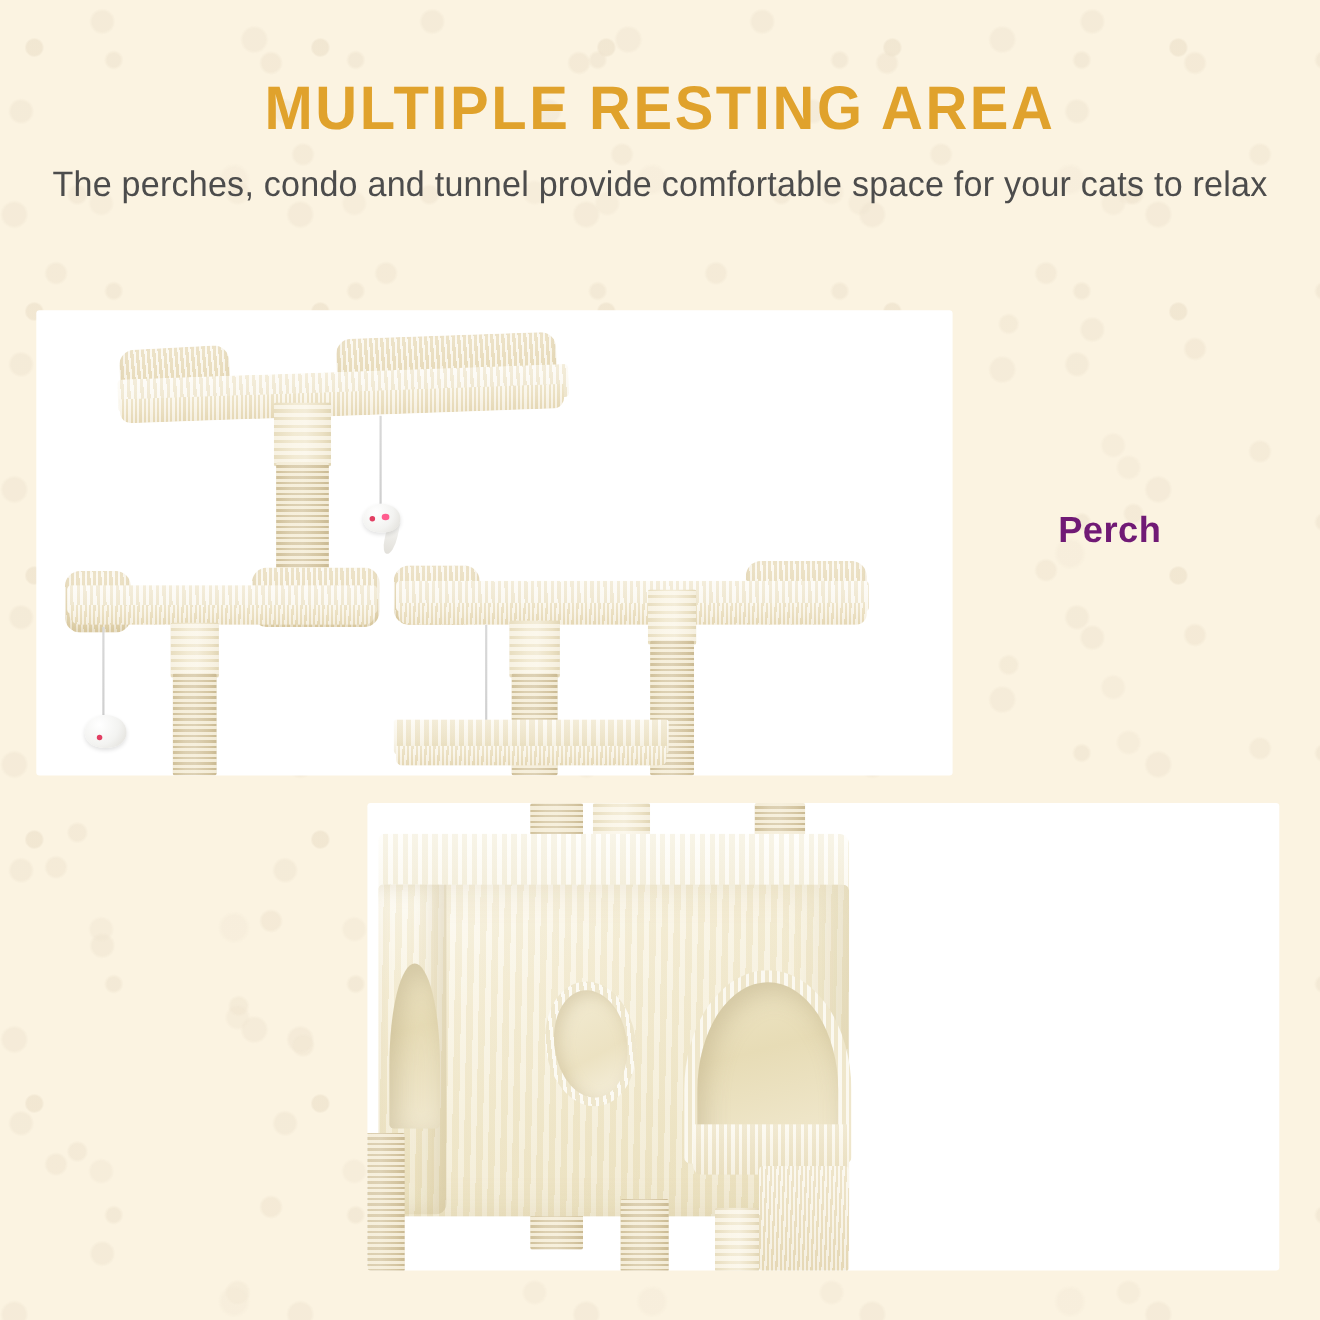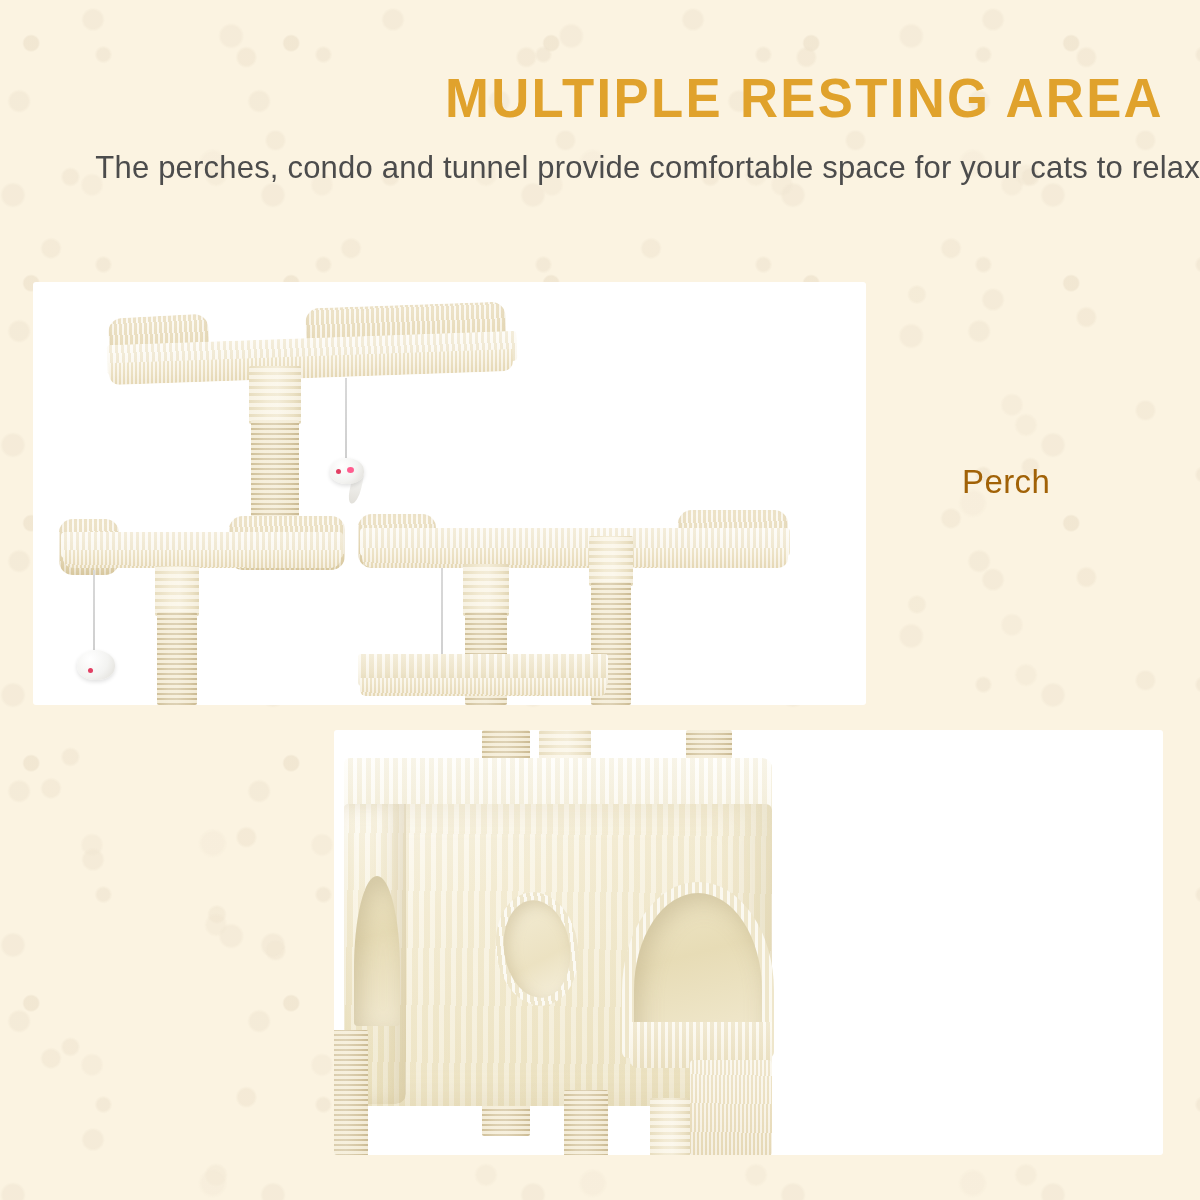--- a/index.html
+++ b/index.html
@@ -46,21 +46,21 @@
                      280px 260px, 240px 230px, 320px 290px, 260px 250px,
                      300px 270px, 230px 220px, 350px 310px, 270px 250px,
                      290px 270px, 380px 340px;
   }
 
   
   #header {
     position: absolute;
     left: 0; top: 0;
     width: 1200px;
-    text-align: right;
+    text-align: center;
     z-index: 4;
   }
   #title {
     margin: 0;
     padding-top: 70px;
     font-family: "Liberation Sans Narrow", "Liberation Sans", sans-serif;
     font-size: 56px;
     font-weight: 700;
     letter-spacing: 2.5px;
     line-height: 1;
@@ -93,23 +93,23 @@
   #panel-bottom {
     left: 334px; top: 730px;
     width: 829px; height: 425px;
     border-radius: 3px;
     z-index: 3;
   }
 
   
   .callout {
     position: absolute;
-    color: #a16207;
+    color: #701a75;
     font-size: 33px;
-    font-weight: 400;
+    font-weight: 700;
     line-height: 1.32;
     letter-spacing: .4px;
     z-index: 5;
     white-space: pre-line;
     text-align: right;
   }
   #label-perch { left: 962px; top: 460px; }
   #label-condo { left: 78px;  top: 898px; width: 200px; }
 
   

